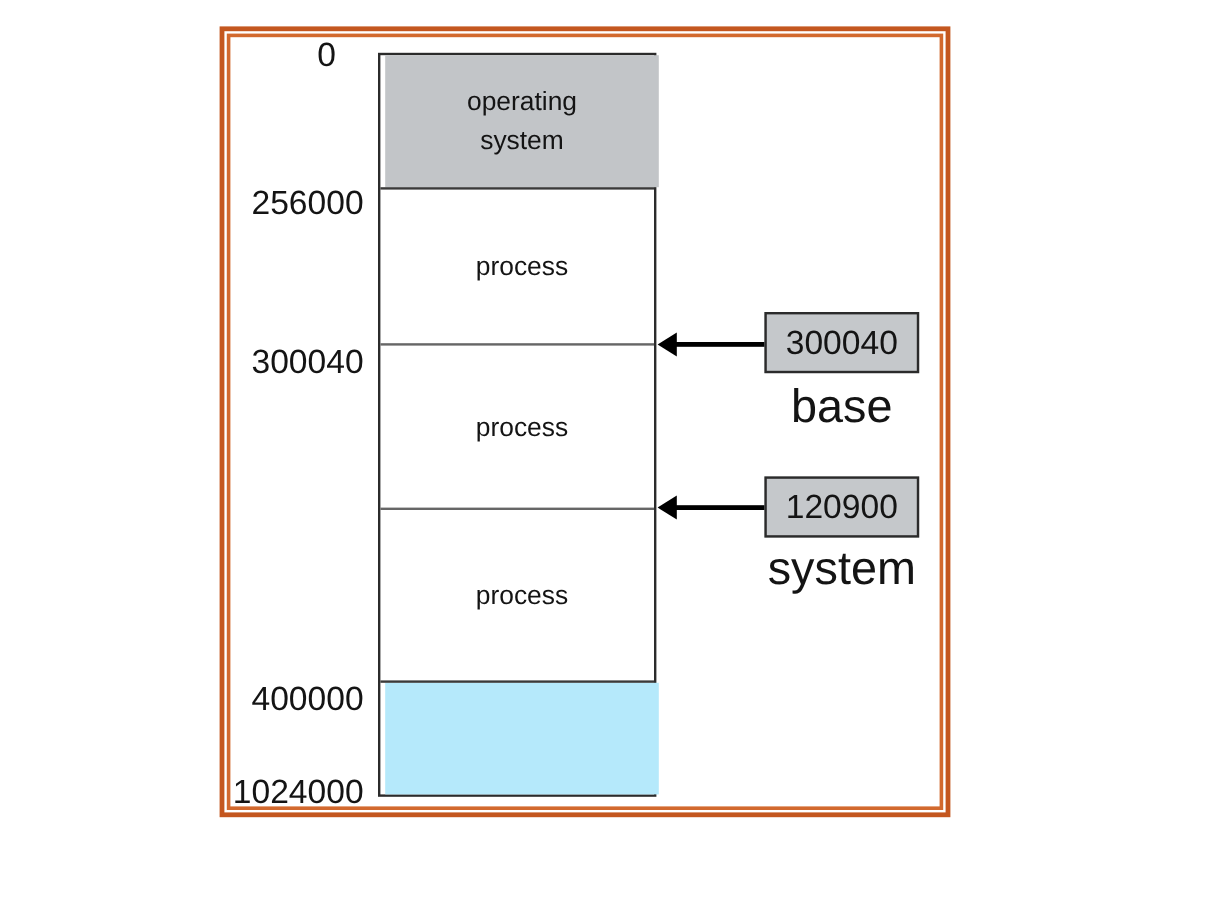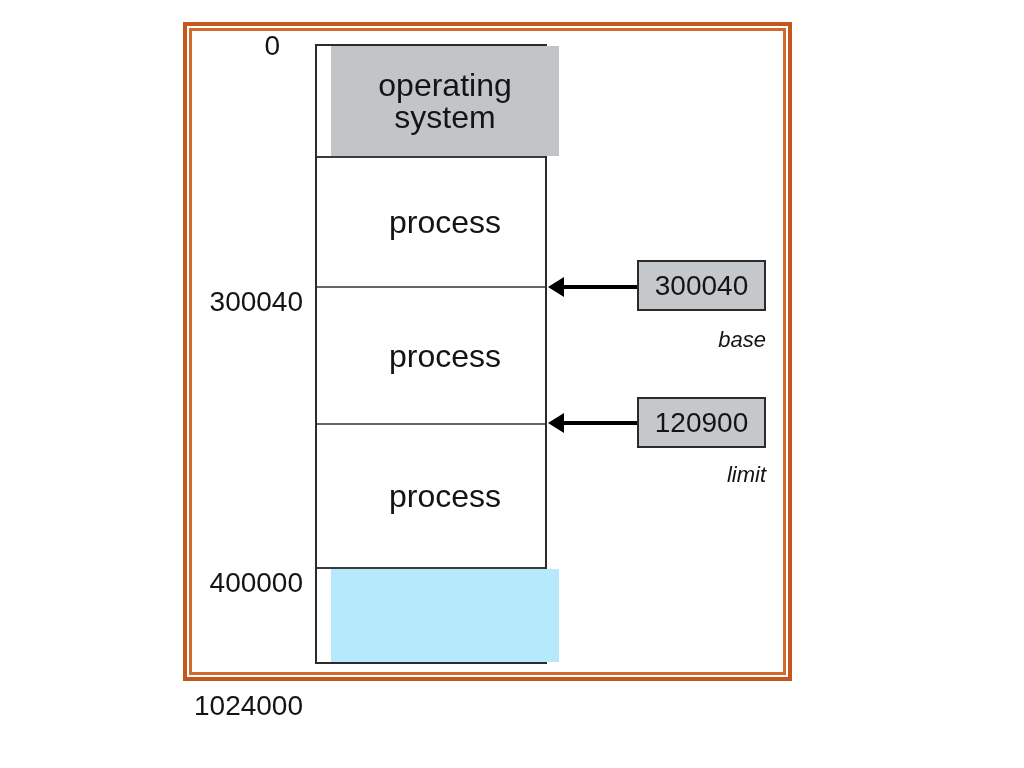--- a/index.html
+++ b/index.html
@@ -34,24 +34,24 @@
   }
 
   
   .memory-column {
     position: absolute; left: 315px; top: 44px;
     width: 232px; height: 620px;
     border: 2px solid var(--line-dark);
     background: #ffffff;
   }
   .segment {
-    position: absolute; left: 14px; width: 228px;
+    position: absolute; left: 4px; width: 228px;
     display: flex; align-items: center; justify-content: center;
     text-align: center;
-    font-size: 32px; line-height: 32px;
+    font-size: 22px; line-height: 32px;
   }
   .seg-os   { top: 0;     height: 110px; background: var(--os-gray); }
   .seg-p1   { top: 112px; height: 128px; }
   .seg-p2   { top: 242px; height: 135px; }
   .seg-p3   { top: 379px; height: 142px; }
   .seg-free { top: 523px; height: 93px;  background: var(--free-blue); }
   .seg-os .seg-label { width: 160px; }
 
   .boundary {
     position: absolute; left: 0; width: 228px; height: 2px;
@@ -69,38 +69,38 @@
     width: 130px;
     text-align: right;
     font-size: 28px; line-height: 34px;
     white-space: nowrap;
   }
   .addr-0 { left: 150px; top: 29px;  }
   .addr-1 { left: 173px; top: 152px; }
   .addr-2 { left: 173px; top: 285px; }
   .addr-3 { left: 173px; top: 422px; }
   .addr-4 { left: 173px; top: 566px; }
-  .addr-5 { left: 173px; top: 643px; margin-top: 46px; }
+  .addr-5 { left: 173px; top: 643px; }
 
   
   .register-box {
     position: absolute; left: 637px;
     width: 129px; height: 51px;
     background: var(--register-gray);
     border: 2px solid var(--line-dark);
     display: flex; align-items: center; justify-content: center;
     font-size: 28px;
   }
   .register-box.base  { top: 260px; }
   .register-box.limit { top: 397px; justify-content: center; }
   .register-label {
     position: absolute; left: 637px;
     width: 129px;
-    text-align: right;
-    font-size: 22px; line-height: 34px; font-style: italic;
+    text-align: center;
+    font-size: 39px; line-height: 34px;
   }
   .register-label.base  { top: 323px; }
   .register-label.limit { top: 458px; }
 
   
   .arrow-shaft {
     position: absolute; left: 562px;
     width: 75px; height: 4px;
     background: #000000;
   }
@@ -141,33 +141,34 @@
     <div class="segment seg-free">
       <span class="seg-label"></span>
     </div>
     <div class="boundary b-dark b1"></div>
     <div class="boundary b-mid  b2"></div>
     <div class="boundary b-mid  b3"></div>
     <div class="boundary b-dark b4"></div>
   </div>
 
   <div class="addr addr-0">0</div>
+  <div class="addr addr-1">256000</div>
   <div class="addr addr-2">300040</div>
   <div class="addr addr-4">400000</div>
   <div class="addr addr-5">1024000</div>
 
   <div class="register-box base">
     <span>300040</span>
   </div>
   <div class="register-label base">base</div>
 
   <div class="register-box limit">
     <span>120900</span>
   </div>
-  <div class="register-label limit">limit</div>
+  <div class="register-label limit">system</div>
 
   <div class="arrow-base">
     <div class="arrow-shaft"></div>
     <div class="arrow-head"></div>
   </div>
   <div class="arrow-limit">
     <div class="arrow-shaft"></div>
     <div class="arrow-head"></div>
   </div>
 

